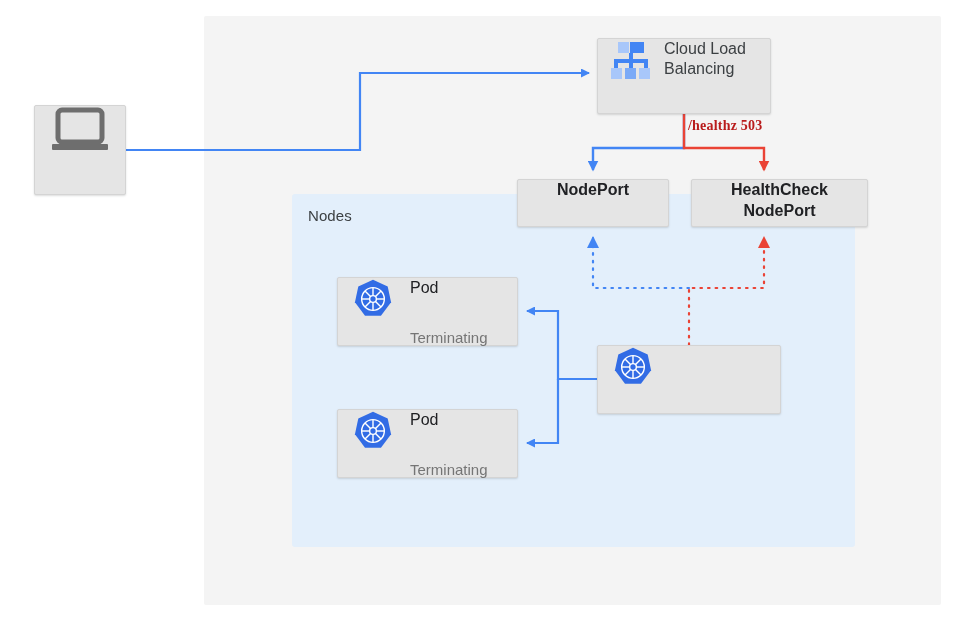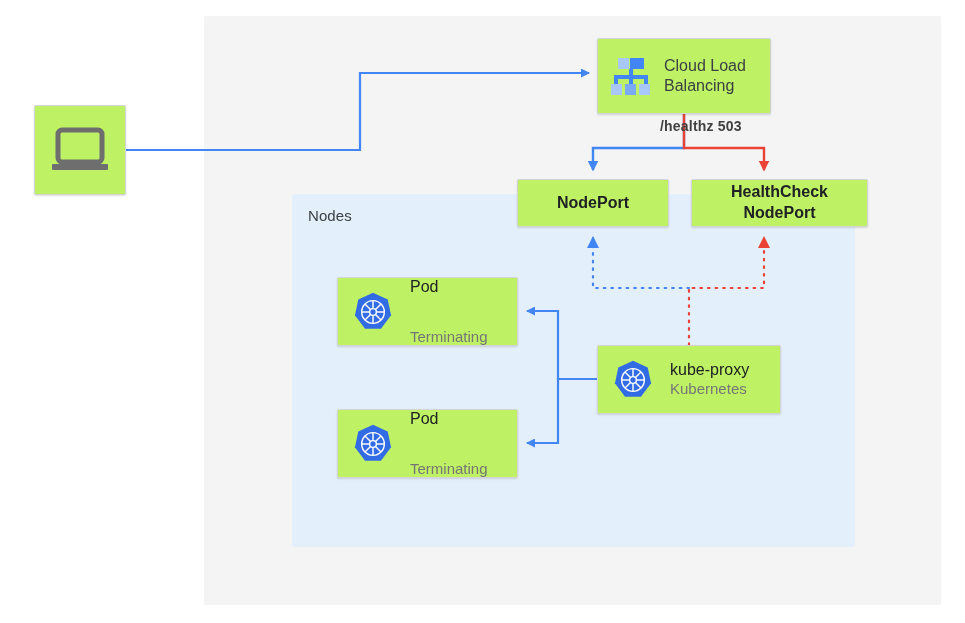--- a/index.html
+++ b/index.html
@@ -42,27 +42,27 @@
     left: 308px;
     top: 207px;
     font-size: 15px;
     color: #3c4043;
     letter-spacing: 0.1px;
   }
 
   
   .card {
     position: absolute;
-    background: #bef264;
+    background: #e5e5e5;
     border: 1px solid #d4d4d4;
     border-radius: 2px;
     box-sizing: border-box;
     box-shadow: 0 1px 2px rgba(60,64,67,0.18);
     display: flex;
-    align-items: center;
+    align-items: flex-start;
   }
   .card-texts {
     display: flex;
     flex-direction: column;
     justify-content: center;
     line-height: 1.25;
   }
   .title-line {
     font-size: 16px;
     color: #202124;
@@ -152,26 +152,27 @@
     left: 0;
     top: 0;
     width: 965px;
     height: 623px;
     pointer-events: none;
   }
 
   
   .healthz-label {
     position: absolute;
-    left: 660px;
+    left: 688px;
     top: 118px;
     font-size: 14px;
     font-weight: bold;
-    color: #404040;
+    color: #b91c1c;
     letter-spacing: 0.2px;
+    font-family: Liberation Serif, serif;
   }
 </style>
 </head>
 <body>
 
 <div id="canvas">
 
   <div class="region-outer"></div>
 
   <div class="region-nodes"></div>
@@ -322,19 +323,15 @@
         <line x1="50" y1="23" x2="50" y2="42"></line>
         <line x1="50" y1="58" x2="50" y2="77"></line>
         <line x1="23" y1="50" x2="42" y2="50"></line>
         <line x1="58" y1="50" x2="77" y2="50"></line>
         <line x1="31" y1="31" x2="44" y2="44"></line>
         <line x1="56" y1="56" x2="69" y2="69"></line>
         <line x1="69" y1="31" x2="56" y2="44"></line>
         <line x1="44" y1="56" x2="31" y2="69"></line>
       </g>
     </svg>
-    <div class="card-texts">
-      <span class="title-line">kube-proxy</span>
-      <span class="sub-line">Kubernetes</span>
-    </div>
   </div>
 
 </div>
 
 </body></html>

